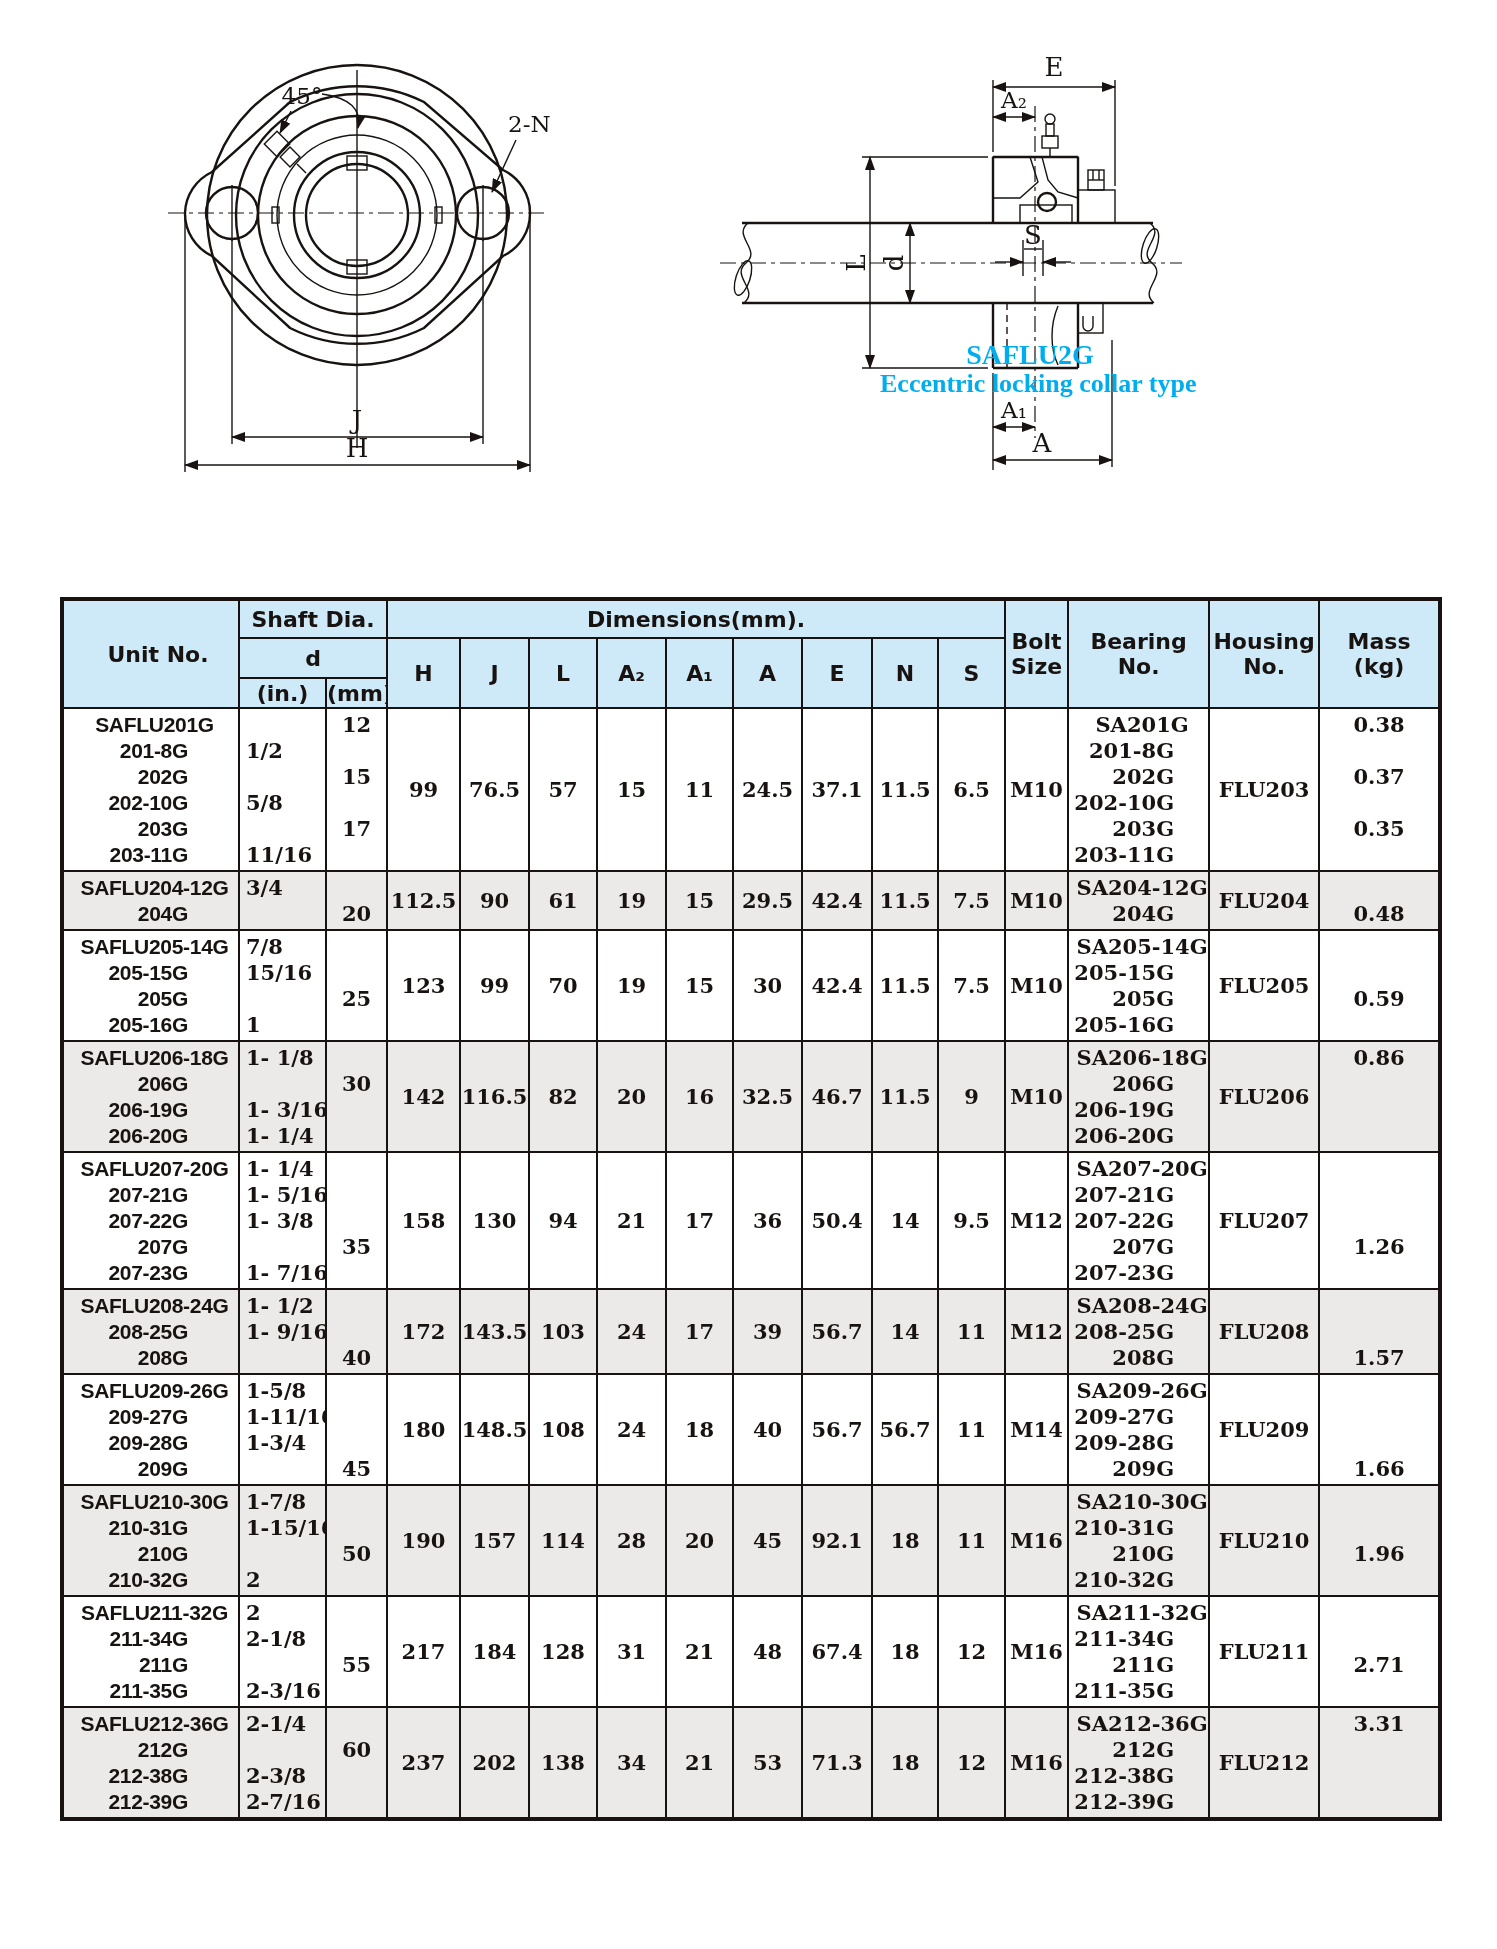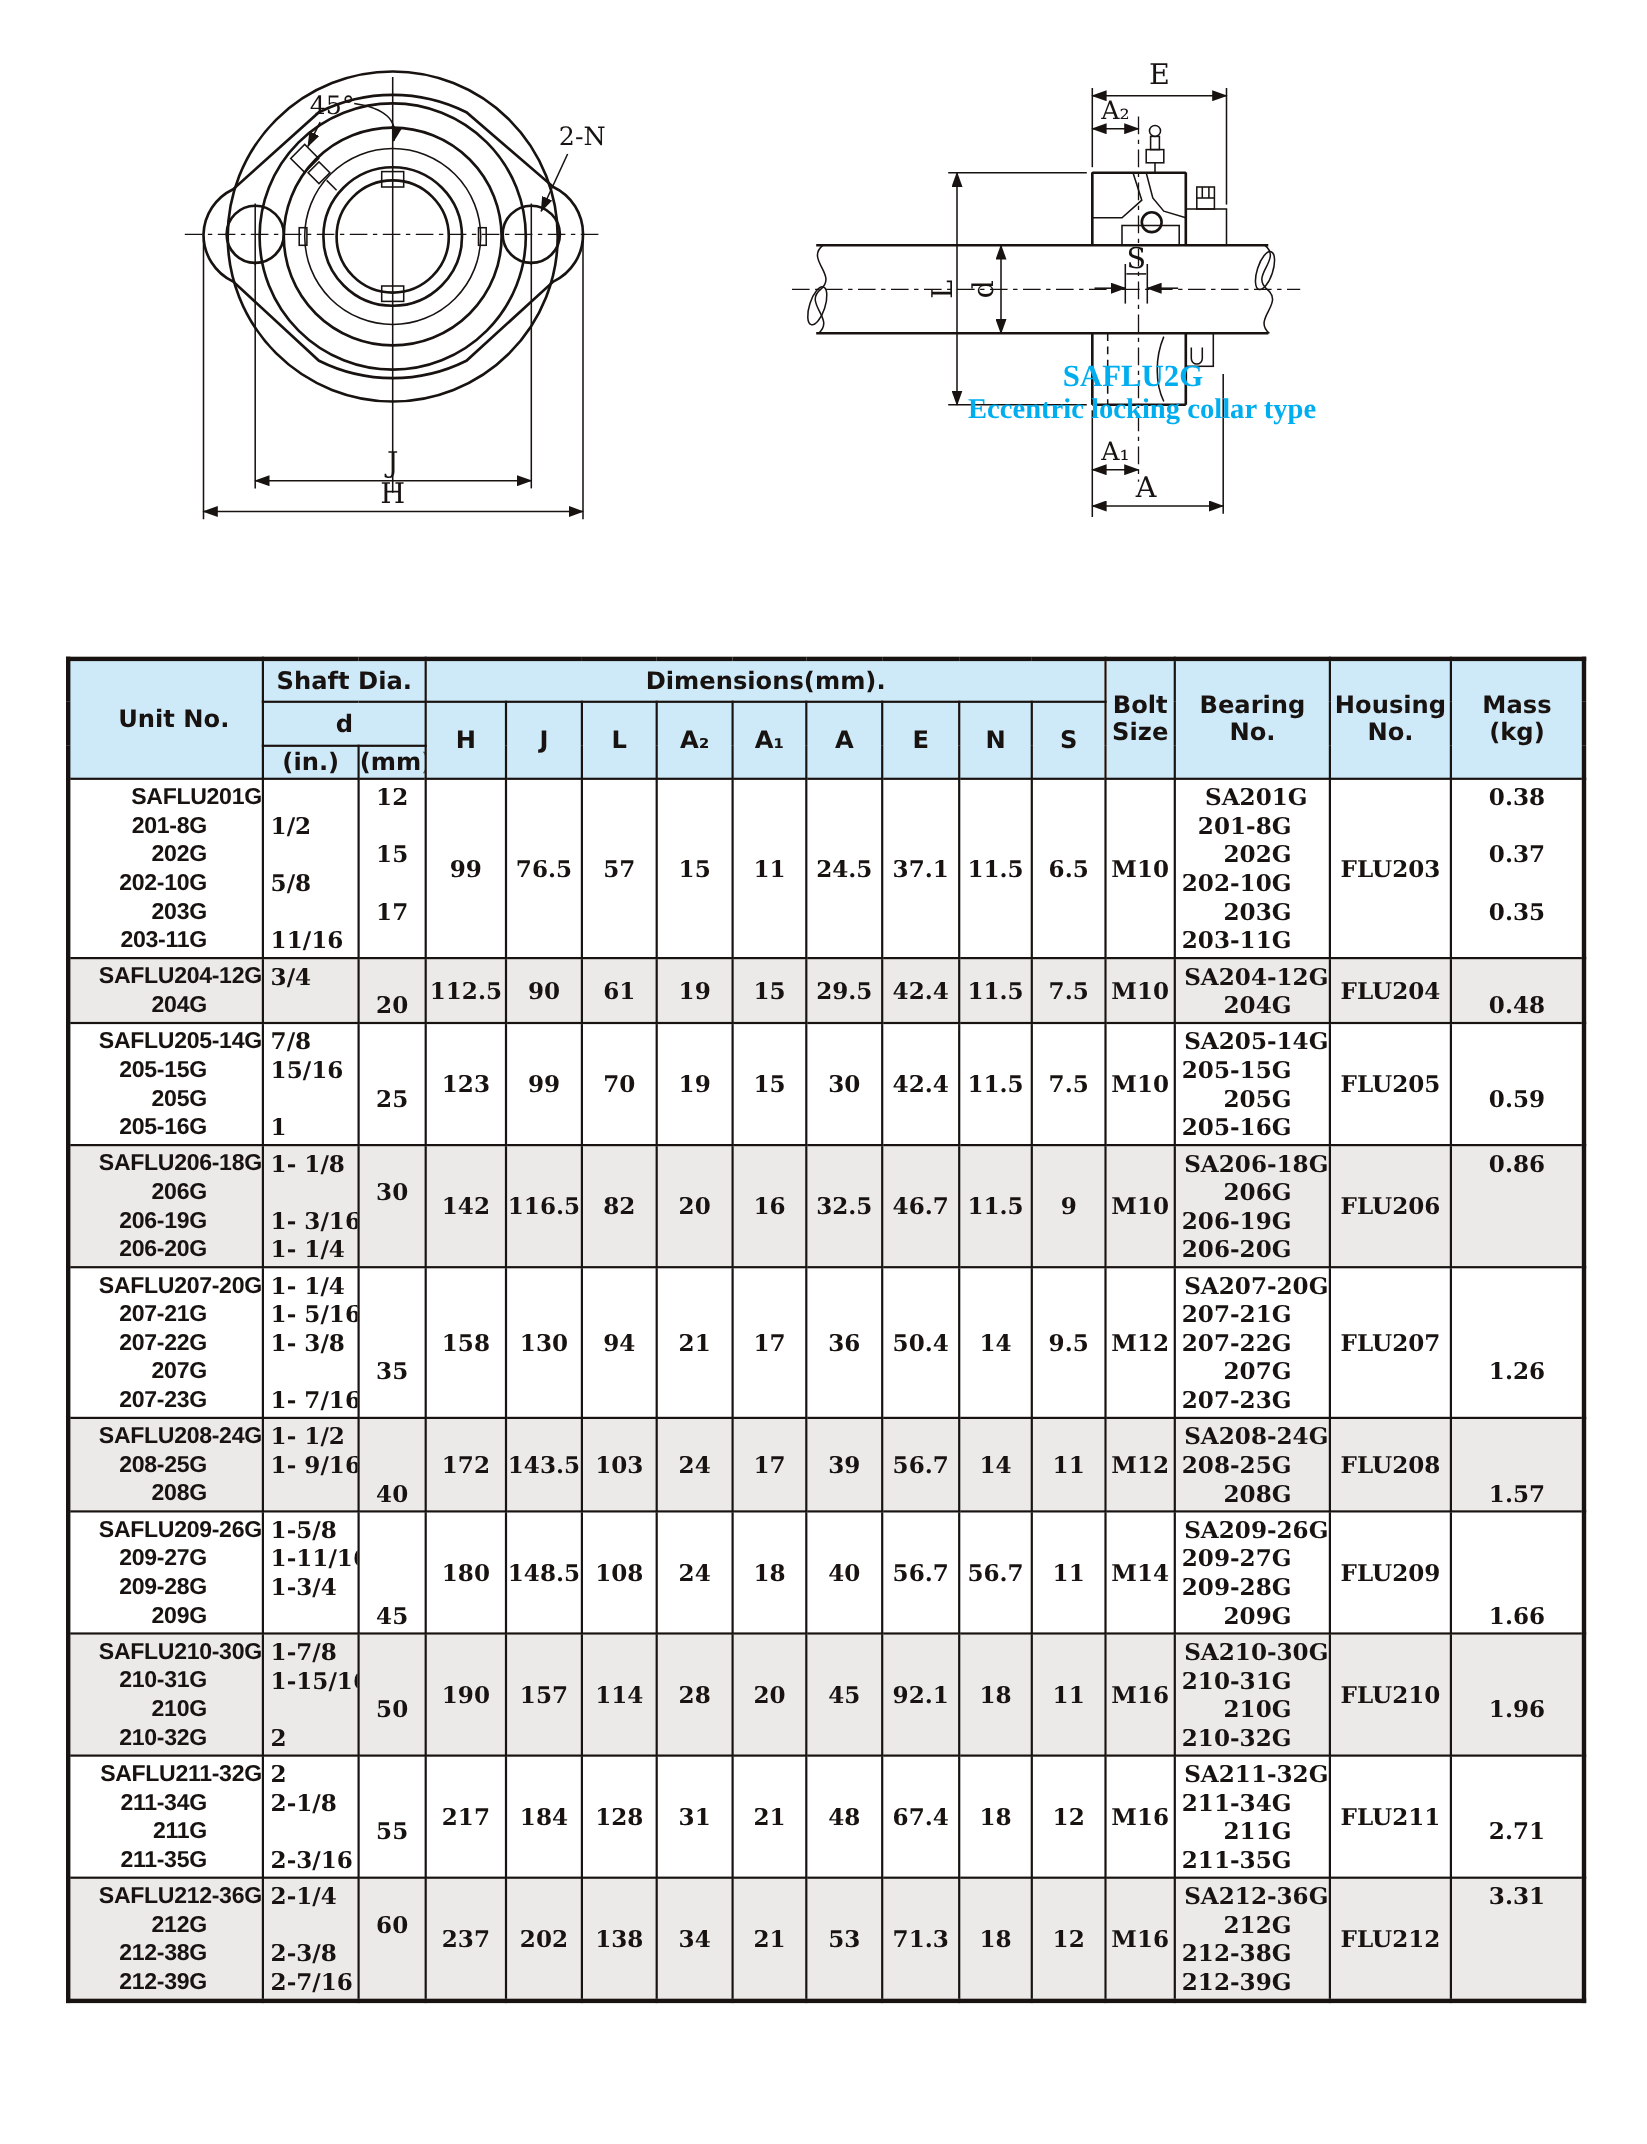--- a/index.html
+++ b/index.html
@@ -15,41 +15,41 @@
   #front-view{left:150px;top:40px;width:550px;height:440px;}
   #section-view{left:720px;top:40px;width:480px;height:440px;}
   svg .ol{fill:none;stroke:var(--ink);stroke-width:2.4px;}
   svg .th{fill:none;stroke:var(--ink);stroke-width:1.4px;}
   svg .dim{fill:none;stroke:var(--ink);stroke-width:1.4px;}
   svg .cl{fill:none;stroke:var(--ink);stroke-width:1.2px;stroke-dasharray:16 5 4 5;}
   svg .dash{fill:none;stroke:var(--ink);stroke-width:1.4px;stroke-dasharray:7 5;}
   svg text{font-family:"DejaVu Serif",serif;fill:var(--ink);font-size:26px;}
   svg text.sm{font-size:23px;}
 
-  .title-block{position:absolute;left:880px;top:328px;width:300px;text-align:center;
+  .title-block{position:absolute;left:880px;top:340px;width:300px;text-align:center;
     color:var(--accent);font-family:"Liberation Serif",serif;font-weight:bold;}
   .title-block .t1{font-size:28px;line-height:30px;}
   .title-block .t2{font-size:26px;line-height:28px;white-space:nowrap;}
 
   
   table.dtable{position:absolute;left:60px;top:597px;width:1378px;
     border-collapse:collapse;table-layout:fixed;border:4px solid var(--ink);}
   .dtable th,.dtable td{border:2px solid var(--ink);padding:0;overflow:hidden;}
   .dtable thead th{background:var(--header_blue);font-weight:bold;font-size:22px;
     font-family:"DejaVu Sans","Liberation Sans",sans-serif;text-align:center;vertical-align:middle;}
   .dtable thead .hl{line-height:25px;}
   th.h-unit{text-align:center;padding-left:14px !important;font-size:23px;}
   tr.hr1 th{height:36px;} tr.hr2 th{height:38px;} tr.hr3 th{height:28px;}
 
   tbody tr.gray td{background:var(--row_gray);}
   tbody td{vertical-align:middle;}
   .stack{vertical-align:top !important;padding-top:3px !important;padding-bottom:2px !important;}
   .ln{height:26px;line-height:26px;white-space:nowrap;}
   .unit-cell{font-weight:bold;font-size:21px;letter-spacing:-0.3px;}
-  .u-first{text-align:right;padding-left:7px;}
+  .u-first{text-align:center;padding-left:7px;}
   .u-sub{text-align:right;padding-right:50px;}
   .serif{font-family:"DejaVu Serif",serif;font-weight:bold;font-size:21px;}
   .in-ln{text-align:left;padding-left:6px;}
   .c-ln{text-align:center;}
   .num-cell{text-align:center;font-family:"DejaVu Serif",serif;font-weight:bold;font-size:21px;}
   .b-first{text-align:center;padding-left:7px;}
   .b-sub{text-align:right;padding-right:34px;}
 </style>
 </head>
 <body>

